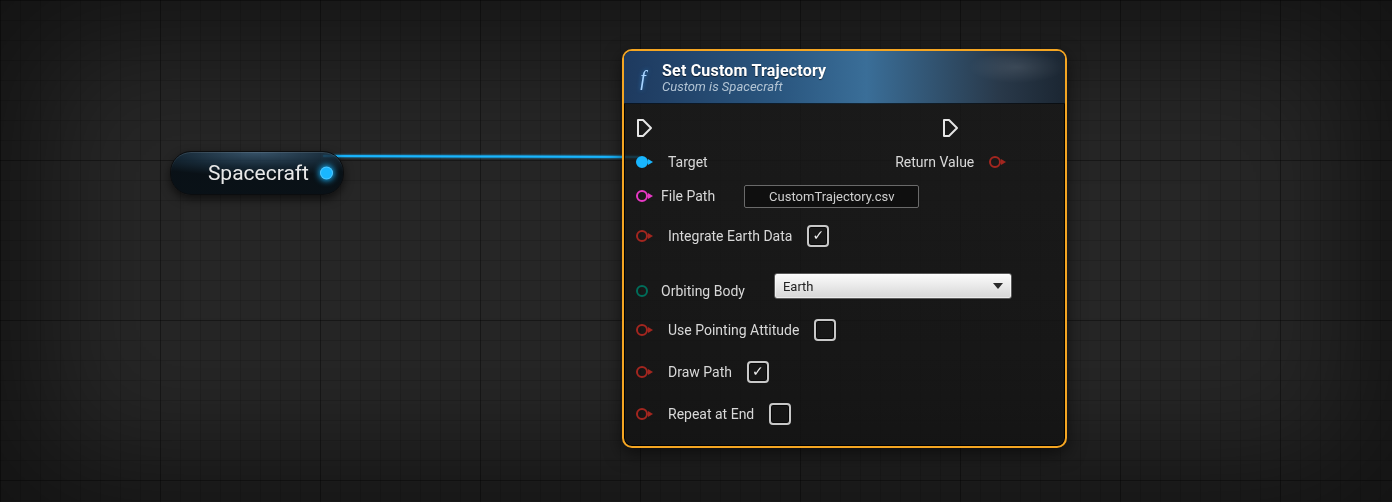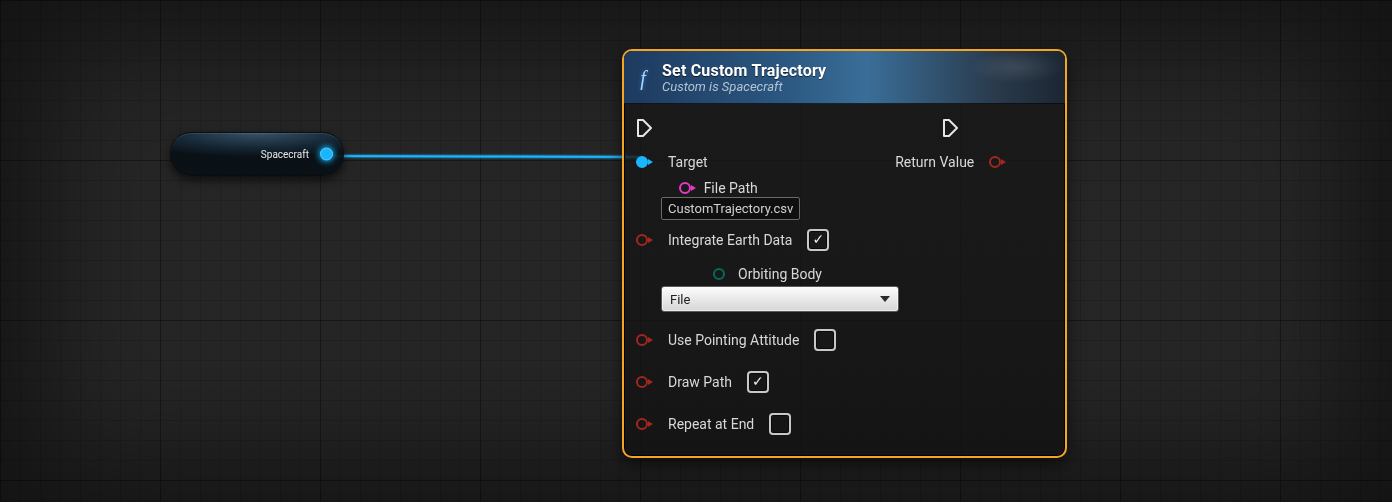--- a/index.html
+++ b/index.html
@@ -24,33 +24,33 @@
       linear-gradient(90deg, #0000001f 1px, transparent 1px);
     background-size: 160px 160px, 160px 160px, 20px 20px, 20px 20px;
     background-position: 0 0, 0 0, 0 0, 0 0;
     box-shadow: inset 0 0 120px 40px rgba(0,0,0,0.5);
   }
 
   
   .var-node {
     position: absolute;
     left: 170px;
-    top: 132px;
+    top: 151px;
     width: 160px;
     height: 42px;
     border-radius: 21px;
     background: radial-gradient(ellipse 140px 24px at 50% 0%, rgba(70,120,160,0.55), rgba(20,40,55,0.9) 60%, rgba(8,16,22,0.95));
     border: 1px solid #0b0d0f;
     box-shadow: 0 4px 10px rgba(0,0,0,0.6), inset 0 1px 0 rgba(255,255,255,0.1);
     display: flex;
     align-items: center;
     justify-content: flex-end;
     padding-right: 12px;
     color: #e8e8e8;
-    font-size: 10px;
+    font-size: 21px;
   }
   .var-node .pin {
     position: absolute;
     right: 10px;
     top: 50%;
     transform: translateY(-50%);
   }
   .var-node .label {
     margin-right: 22px;
   }
@@ -161,21 +161,21 @@
   .c-blue   { --c: #19b6ff; }
 
   .lbl { color: #d8d8d8; }
 
   .text-input {
     background: #0f0f0f;
     border: 1px solid #6a6a6a;
     border-radius: 2px;
     color: #cfcfcf;
     font-size: 13px;
-    padding: 3px 6px;
+    padding: 3px 24px;
     min-width: 150px;
   }
 
   .checkbox {
     width: 18px; height: 18px;
     border-radius: 4px;
     border: 2px solid #c8c8c8;
     background: #0000;
     display: inline-flex;
     align-items: center; justify-content: center;
@@ -202,21 +202,21 @@
     justify-content: space-between;
     box-shadow: inset 0 0 0 1px rgba(255,255,255,0.5);
   }
   .dropdown .tri {
     width: 0; height: 0;
     border-left: 5px solid transparent;
     border-right: 5px solid transparent;
     border-top: 6px solid #2a2a2a;
   }
 
-  .col { display:flex; flex-direction:column; gap:4px; align-items:center;}
+  .col { display:flex; flex-direction:row; gap:4px; align-items:flex-end;}
   .col .hdr { display:flex; gap:8px; align-items:center; }
 
 </style>
 </head>
 <body>
 
 <div class="grid"></div>
 
 <svg class="wire">
   <path d="M 324 156 C 460 156, 500 157, 639 157" stroke="#19b6ff" stroke-width="2" fill="none" stroke-linecap="round" style="filter: drop-shadow(0 0 1px #19b6ff);"></path>
@@ -274,29 +274,29 @@
         </div>
       </div>
     </div>
 
     <div class="row in full" style="margin-top:6px;">
       <span class="port c-red"></span>
       <span class="lbl">Integrate Earth Data</span>
       <span class="checkbox checked"></span>
     </div>
 
-    <div class="row in full" style="margin-top:8px;">
+    <div class="row in full" style="margin-top:16px;">
       <div class="col">
         <div class="hdr">
           <span class="port c-teal no-tip"></span>
           <span class="lbl">Orbiting Body</span>
         </div>
         <div style="padding-left:25px;">
           <div class="dropdown">
-            <span>File</span>
+            <span>Earth</span>
             <span class="tri"></span>
           </div>
         </div>
       </div>
     </div>
 
     <div class="row in full" style="margin-top:10px;">
       <span class="port c-red"></span>
       <span class="lbl">Use Pointing Attitude</span>
       <span class="checkbox"></span>

